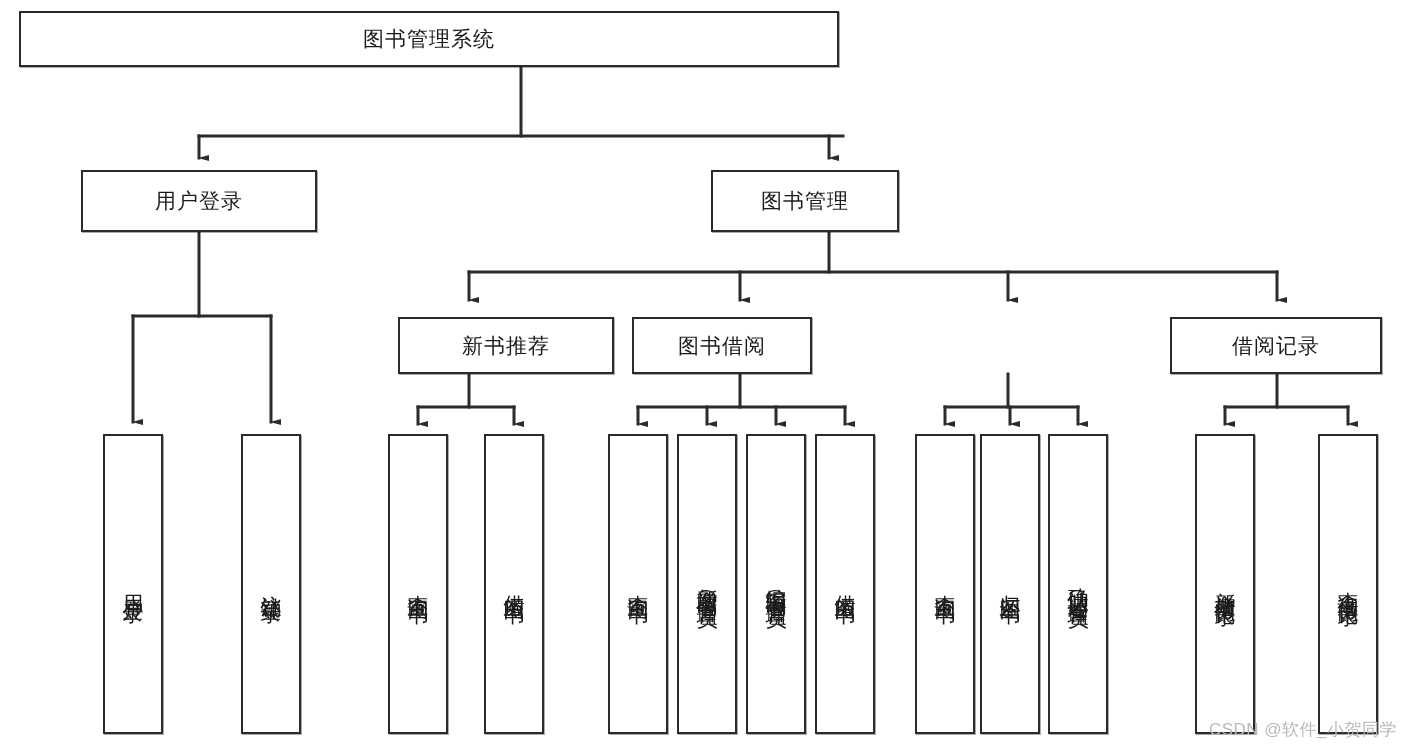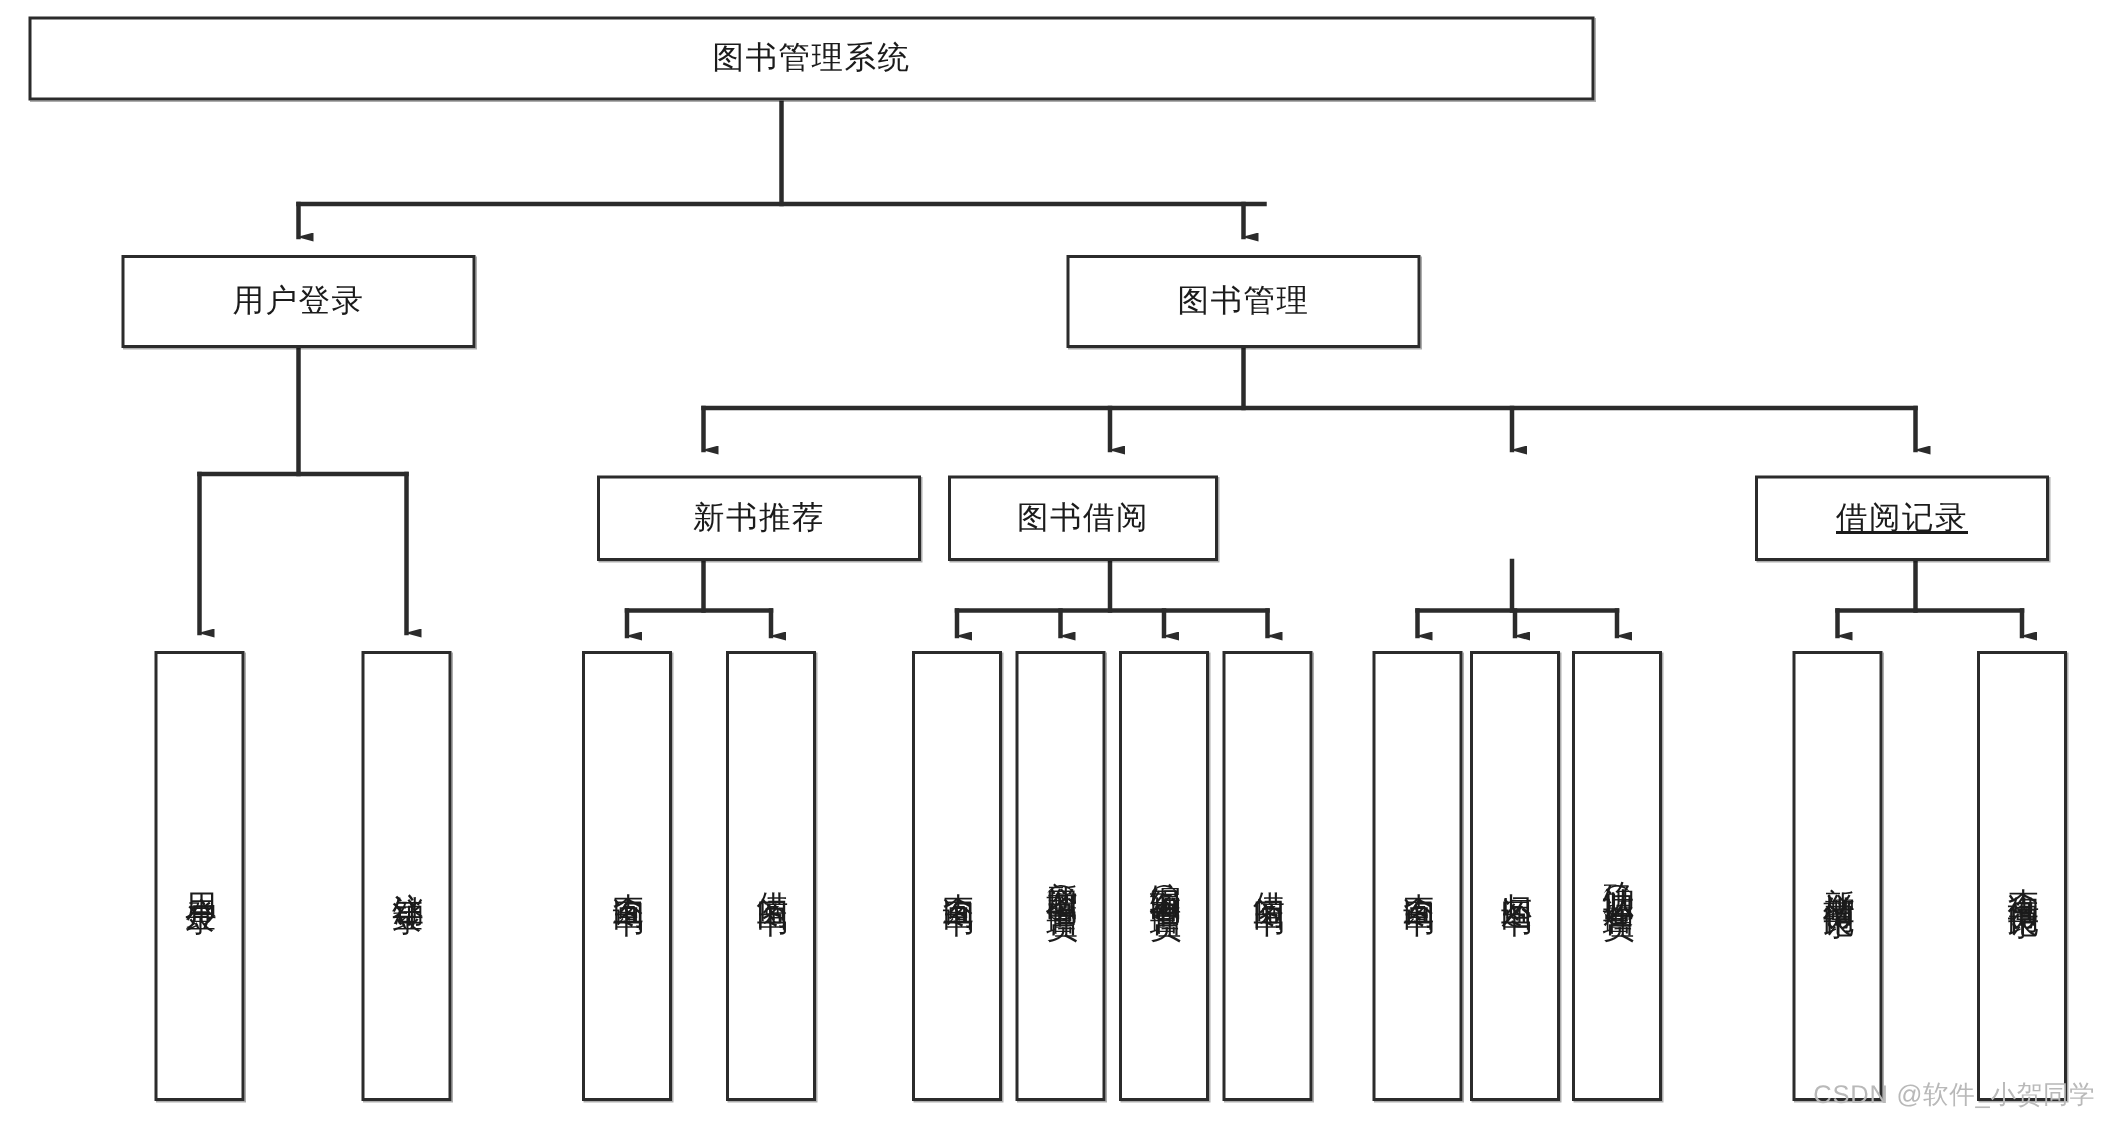--- a/index.html
+++ b/index.html
@@ -118,38 +118,38 @@
       <path d="M1010,407 L1010,424" marker-end="url(#arrow)"></path>
       <path d="M1078,407 L1078,424" marker-end="url(#arrow)"></path>
 
       <path d="M1277,374 L1277,407"></path>
       <path d="M1225,407 L1348,407"></path>
       <path d="M1225,407 L1225,424" marker-end="url(#arrow)"></path>
       <path d="M1348,407 L1348,424" marker-end="url(#arrow)"></path>
     </g>
   </svg>
 
-  <div class="node horiz" style="left:19px; top:11px; width:1044px; height:56px;">
+  <div class="node horiz" style="left:19px; top:11px; width:820px; height:56px;">
     <span class="label">图书管理系统</span>
   </div>
 
   <div class="node horiz" style="left:81px; top:170px; width:236px; height:62px;">
     <span class="label">用户登录</span>
   </div>
-  <div class="node horiz" style="left:711px; top:170px; width:236px; height:62px;">
+  <div class="node horiz" style="left:711px; top:170px; width:188px; height:62px;">
     <span class="label">图书管理</span>
   </div>
 
   <div class="node horiz" style="left:362px; top:317px; width:216px; height:57px;margin-left:36px;">
     <span class="label">新书推荐</span>
   </div>
   <div class="node horiz" style="left:632px; top:317px; width:180px; height:57px;">
     <span class="label">图书借阅</span>
   </div>
-  <div class="node horiz" style="left:1170px; top:317px; width:196px; height:57px;text-decoration:underline;">
+  <div class="node horiz" style="left:1170px; top:317px; width:212px; height:57px;">
     <span class="label">借阅记录</span>
   </div>
 
   <div class="node vert" style="left:103px; top:434px; width:60px; height:300px;">
     <span class="label">用户登录</span>
   </div>
   <div class="node vert" style="left:241px; top:434px; width:60px; height:300px;">
     <span class="label">注销登录</span>
   </div>
 

